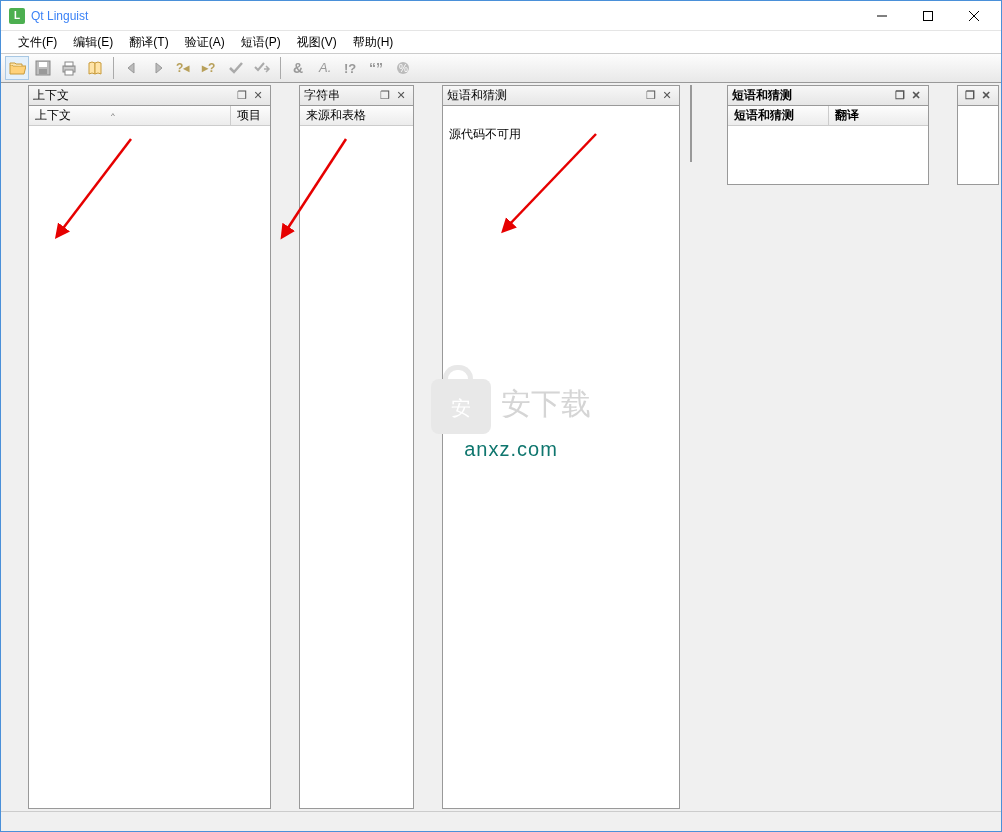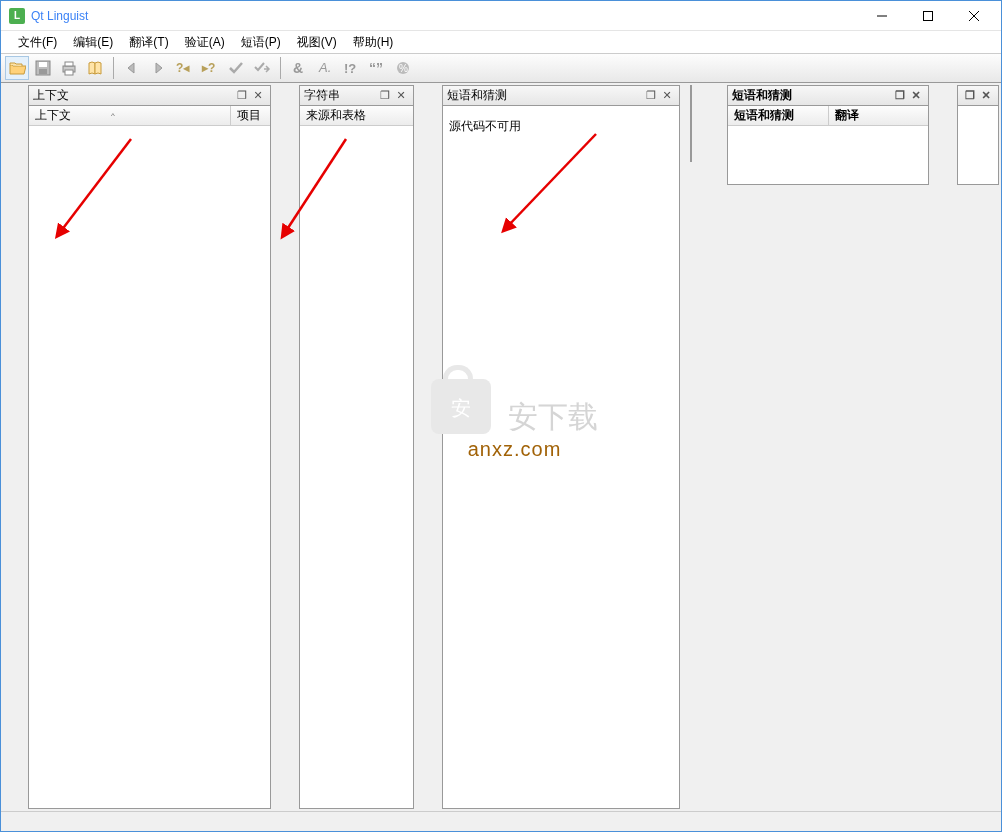--- a/index.html
+++ b/index.html
@@ -155,21 +155,21 @@
   align-items: center;
   height: 100%;
 }
 .panel-columns .colh + .colh { border-left: 1px solid #ccc; }
 .panel-body {
   flex: 1;
   background: #fff;
   overflow: hidden;
   position: relative;
 }
-.panel-body .text { padding: 12px 6px; }
+.panel-body .text { padding: 20px 6px; }
 
 .sortind {
   margin-left: 40px;
   font-size: 8px;
   color: #666;
 }
 
 
 .editor-panel {
   height: 77px;
@@ -207,22 +207,22 @@
   border-bottom: none;
   border-radius: 14px 14px 0 0;
   position: absolute;
   top: -14px; left: 12px;
 }
 .watermark .an {
   position: absolute; top: 16px; left: 0; right: 0;
   font-size: 20px; color: #fff;
 }
 .watermark .txt1 { font-size: 30px; color: #d5d5d5; }
-.watermark .txt2 { font-size: 20px; color: #a16207; letter-spacing: 1px; }
-.watermark .row { display: flex; align-items: flex-end; gap: 17px; }
+.watermark .txt2 { font-size: 20px; color: #0f766e; letter-spacing: 1px; }
+.watermark .row { display: flex; align-items: center; gap: 10px; }
 
 
 .arrow {
   position: absolute;
   pointer-events: none;
   z-index: 6;
 }
 </style>
 </head>
 <body>

